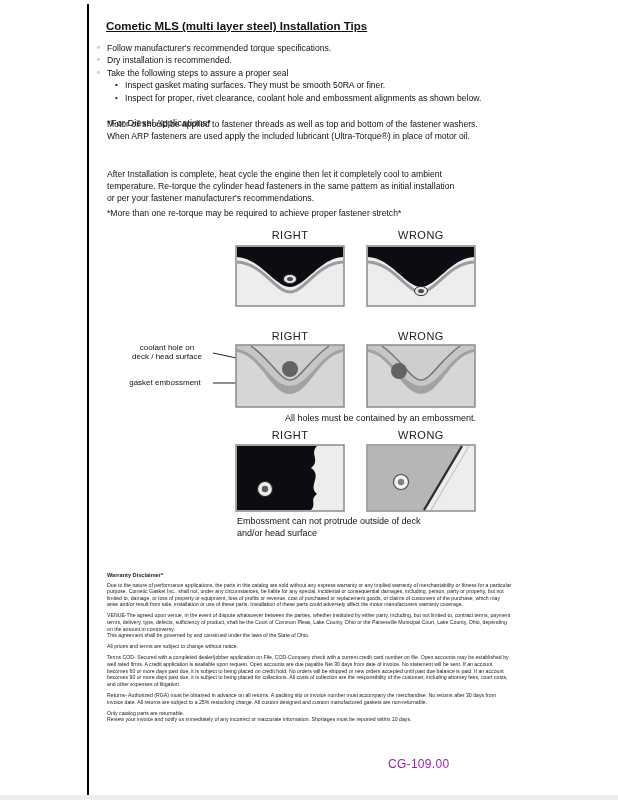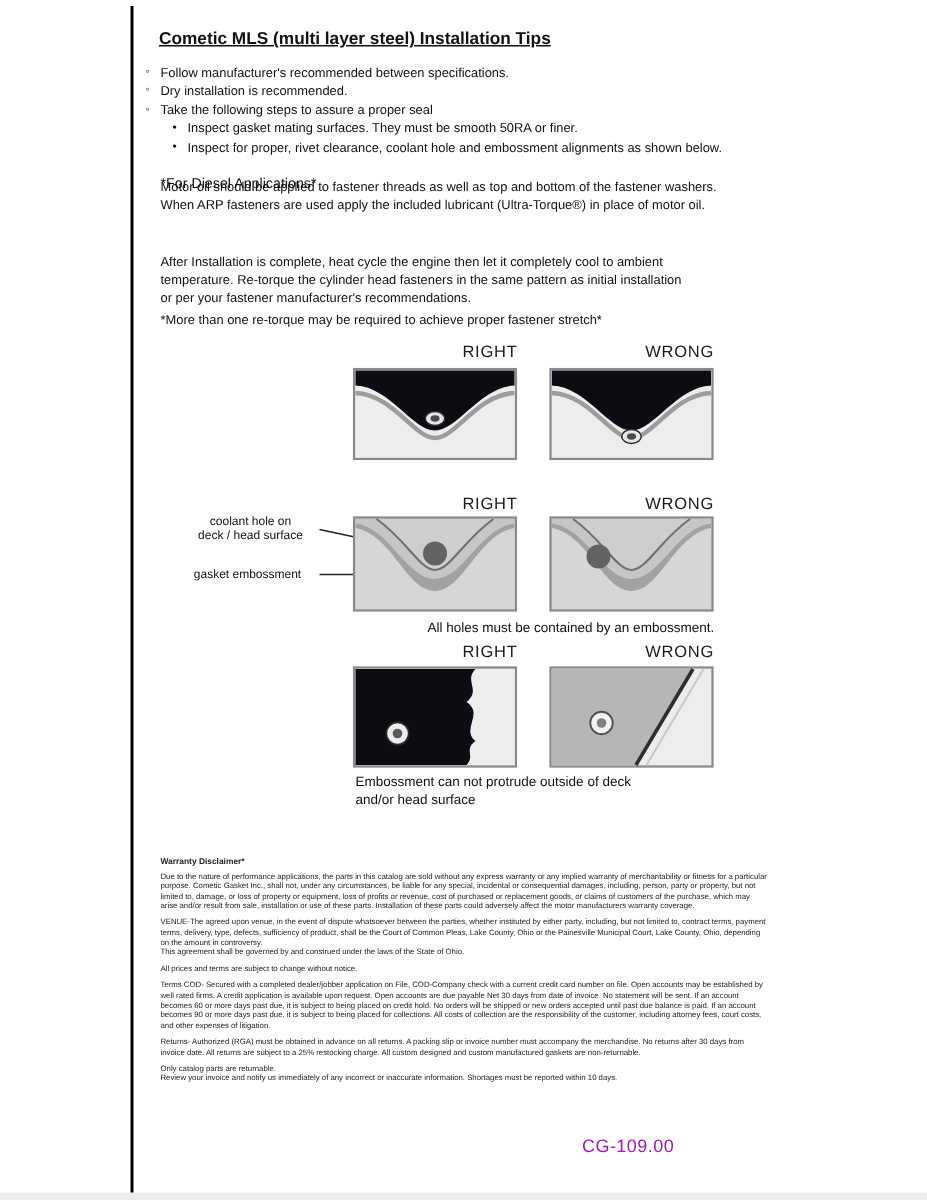--- a/index.html
+++ b/index.html
@@ -10,21 +10,21 @@
   .abs { position:absolute; }
   .left-rule { position:absolute; left:87px; top:4px; width:2px; height:792px; background:#000; }
   .scan-edge { position:absolute; left:0; width:618px; height:5px; background:#ececec; bottom:0; }
   .title { font-size:11.5px; font-weight:bold; text-decoration:underline; white-space:nowrap; }
   .b-row { display:flex; font-size:8.6px; line-height:12.4px; }
   .b-marker { flex:0 0 10px; width:10px; font-size:8px; line-height:12.4px; color:#111; }
   .b-row.sub { margin-left:18px; }
   .heading2 { font-size:9.5px; font-weight:normal; white-space:nowrap;text-align:center; }
   .body-text { font-size:8.6px; line-height:12.2px; white-space:pre-line; width:408px; }
   .note { font-size:8.6px; white-space:nowrap; }
-  .dlabel { font-size:11px; width:110px; text-align:right; color:#1a1a1a; letter-spacing:0.5px; }
+  .dlabel { font-size:11px; width:110px; text-align:center; color:#1a1a1a; letter-spacing:0.5px; }
   .caption { font-size:9px; white-space:pre-line; line-height:11.5px; }
   .side-label { font-size:8px; line-height:9.4px; text-align:center; white-space:pre-line; }
   .dimg { position:absolute; width:110px; }
   .dimg svg { display:block; }
   .disc { width:405px; font-size:5.2px; line-height:6.6px; color:#222; }
   .disc-head { font-size:5.6px; font-weight:bold; margin-bottom:3px; }
   .disc p { margin-bottom:4.5px; white-space:pre-line; }
   .footer { font-size:12px; color:#a21caf; letter-spacing:0.3px; }
   .overlay { pointer-events:none; }
 </style>
@@ -33,21 +33,21 @@
 
 <div class="page">
 
   <div class="left-rule"></div>
 
   <div class="abs title" style="left:106px; top:20px;">Cometic MLS (multi layer steel) Installation Tips</div>
 
   <div class="abs" style="left:97px; top:42px; width:420px;">
     <div class="b-row">
       <span class="b-marker">◦</span>
-      <span>Follow manufacturer's recommended between specifications.</span>
+      <span>Follow manufacturer's recommended torque specifications.</span>
     </div>
     <div class="b-row">
       <span class="b-marker">◦</span>
       <span>Dry installation is recommended.</span>
     </div>
     <div class="b-row">
       <span class="b-marker">◦</span>
       <span>Take the following steps to assure a proper seal</span>
     </div>
     <div class="b-row sub">

